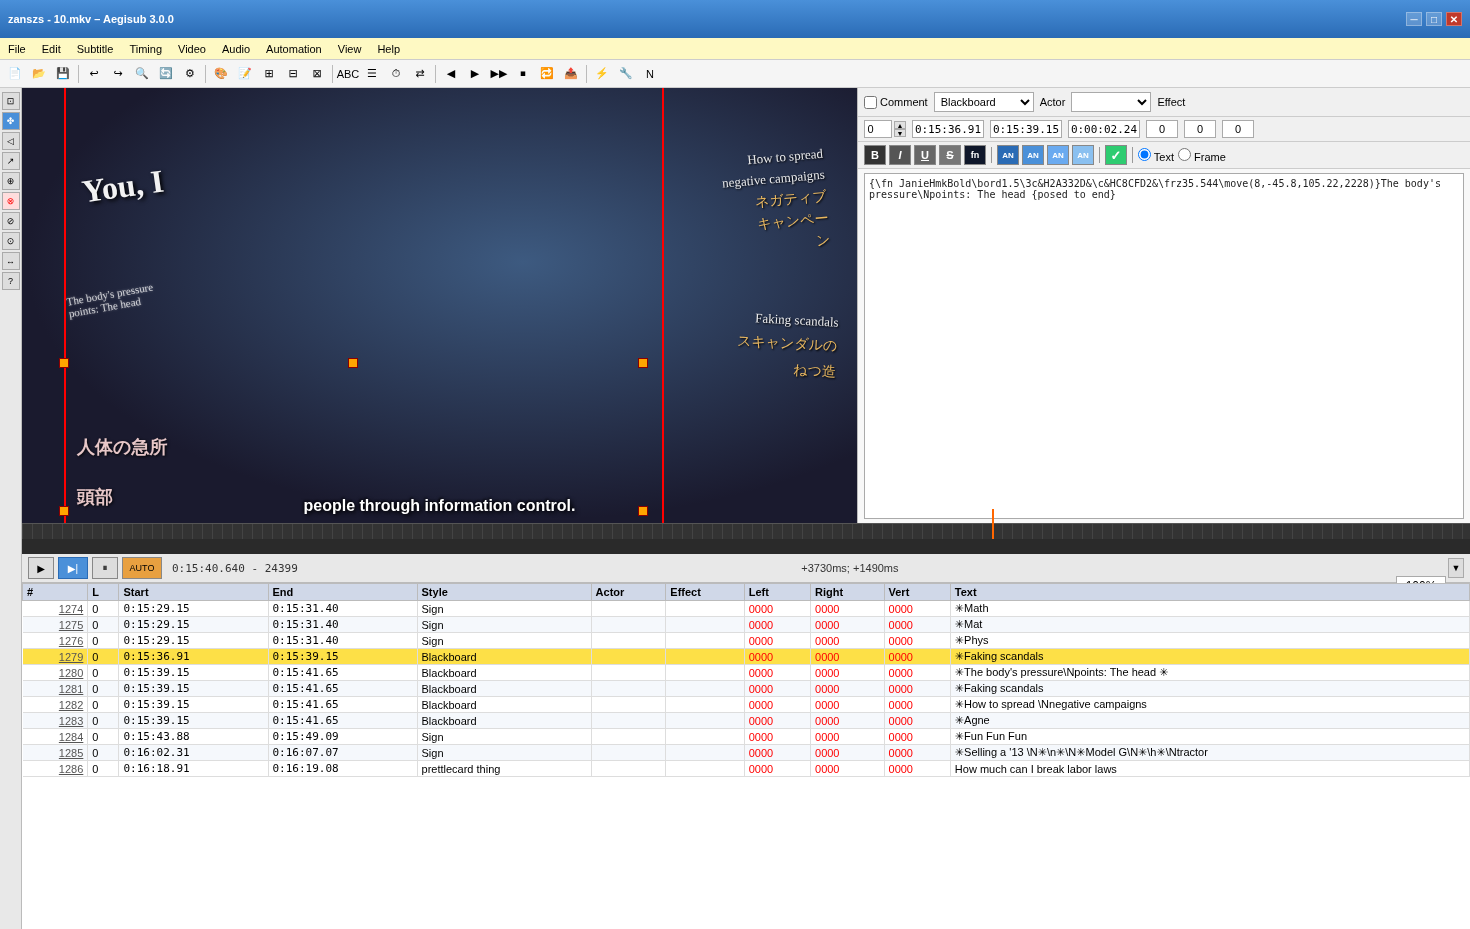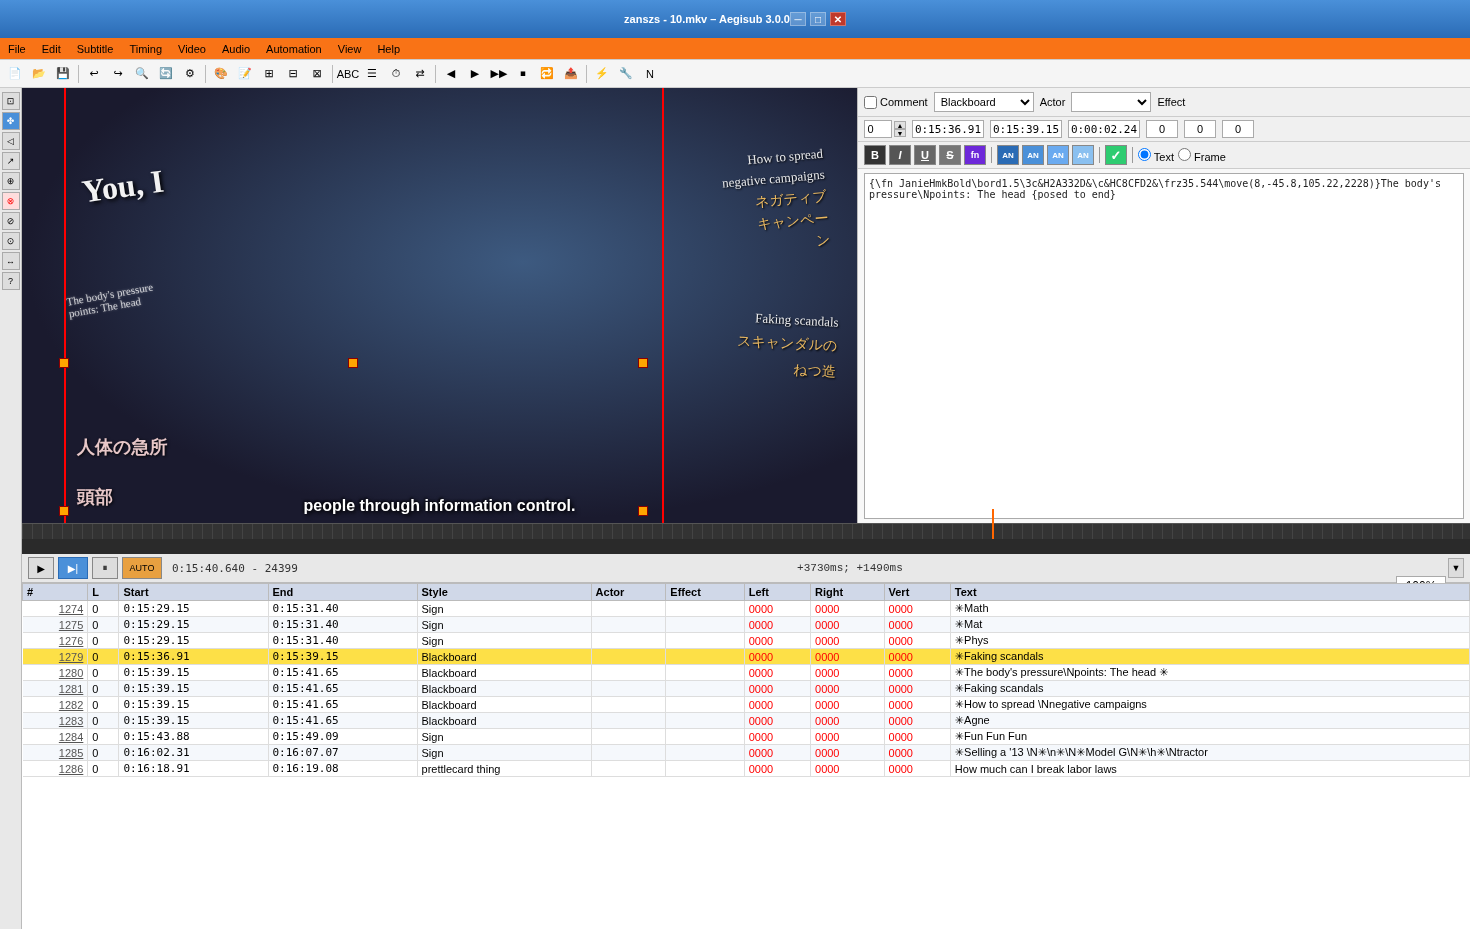--- a/index.html
+++ b/index.html
@@ -5,37 +5,37 @@
     * { margin: 0; padding: 0; box-sizing: border-box; }
     body { font-family: 'Segoe UI', Tahoma, Geneva, Verdana, sans-serif; font-size: 11px; background: #f0f0f0; overflow: hidden; width: 1470px; height: 929px; }
 
     
     #titlebar {
       background: linear-gradient(to bottom, #4a90d9, #2a6bb5);
       color: white;
       height: 38px;
       display: flex;
       align-items: center;
-      justify-content: center;
+      justify-content: space-between;
       padding: 17px 8px;
       font-size: 11px;
       font-weight: bold;
     }
     #titlebar-controls { display: flex; gap: 4px; }
     .titlebar-btn {
       width: 16px; height: 14px;
       display: flex; align-items: center; justify-content: center;
       cursor: pointer; font-size: 10px; color: white;
       background: rgba(255,255,255,0.2); border: 1px solid rgba(255,255,255,0.3);
     }
     .titlebar-btn.close { background: #c0392b; }
 
     
     #menubar {
-      background: #f97316;
+      background: #fef9c3;
       height: 22px;
       display: flex;
       align-items: flex-end;
       border-bottom: 1px solid #ccc;
       font-size: 11px;
     }
     .menu-item {
       padding: 2px 8px;
       cursor: pointer;
       height: 100%;
@@ -239,21 +239,21 @@
       cursor: pointer;
       font-size: 11px;
       font-weight: bold;
       display: flex; align-items: center; justify-content: center;
       background: #e0e0e0;
     }
     .fmt-btn-B { background: #333; color: white; }
     .fmt-btn-I { background: #555; color: white; font-style: italic; }
     .fmt-btn-U { background: #666; color: white; text-decoration: underline; }
     .fmt-btn-S { background: #777; color: white; text-decoration: line-through; }
-    .fmt-btn-fn { background: #6d28d9; color: white; font-size: 9px; }
+    .fmt-btn-fn { background: #0f172a; color: white; font-size: 9px; }
     .fmt-btn-AN { background: #2a6bb5; color: white; font-size: 9px; }
     .fmt-btn-AN2 { background: #4a90d9; color: white; font-size: 9px; }
     .fmt-btn-AN3 { background: #6aaaf0; color: white; font-size: 9px; }
     .fmt-btn-AN4 { background: #8ac0f0; color: white; font-size: 9px; }
     .fmt-btn-check { background: #2ecc71; color: white; font-size: 13px; }
     .fmt-sep { width: 1px; height: 16px; background: #999; margin: 0 2px; }
     .radio-group { display: flex; align-items: center; gap: 4px; font-size: 11px; }
 
     
     #script-area {
@@ -323,21 +323,21 @@
       font-size: 10px;
     }
     .time-display {
       font-size: 11px;
       font-family: monospace;
       color: #333;
       padding: 0 6px;
     }
     .time-offset {
       font-size: 11px;
-      font-family: Liberation Mono, monospace;
+      font-family: Liberation Sans, sans-serif;
       color: #333;
       flex: 1;
       text-align: center;
     }
     .zoom-control {
       display: flex; align-items: center; gap: 2px;
     }
     .zoom-input {
       width: 50px; height: 20px;
       border: 1px solid #aaa;

